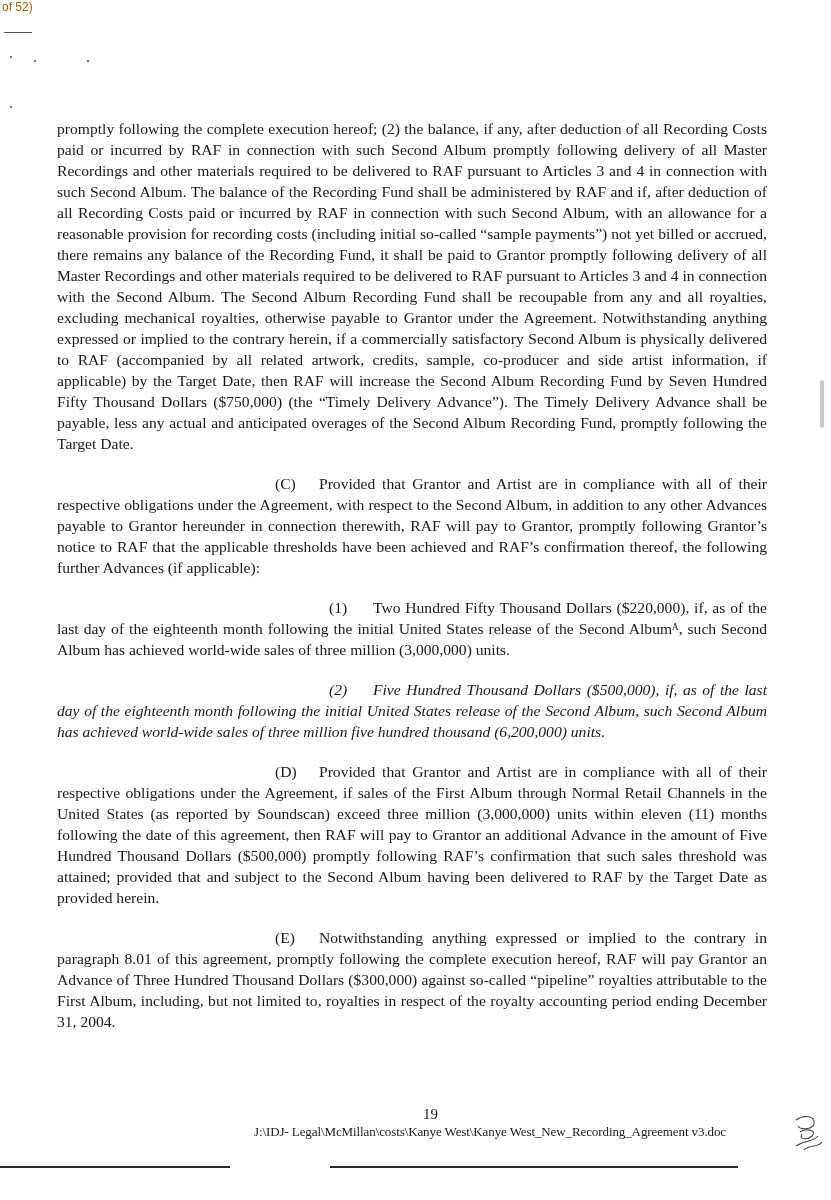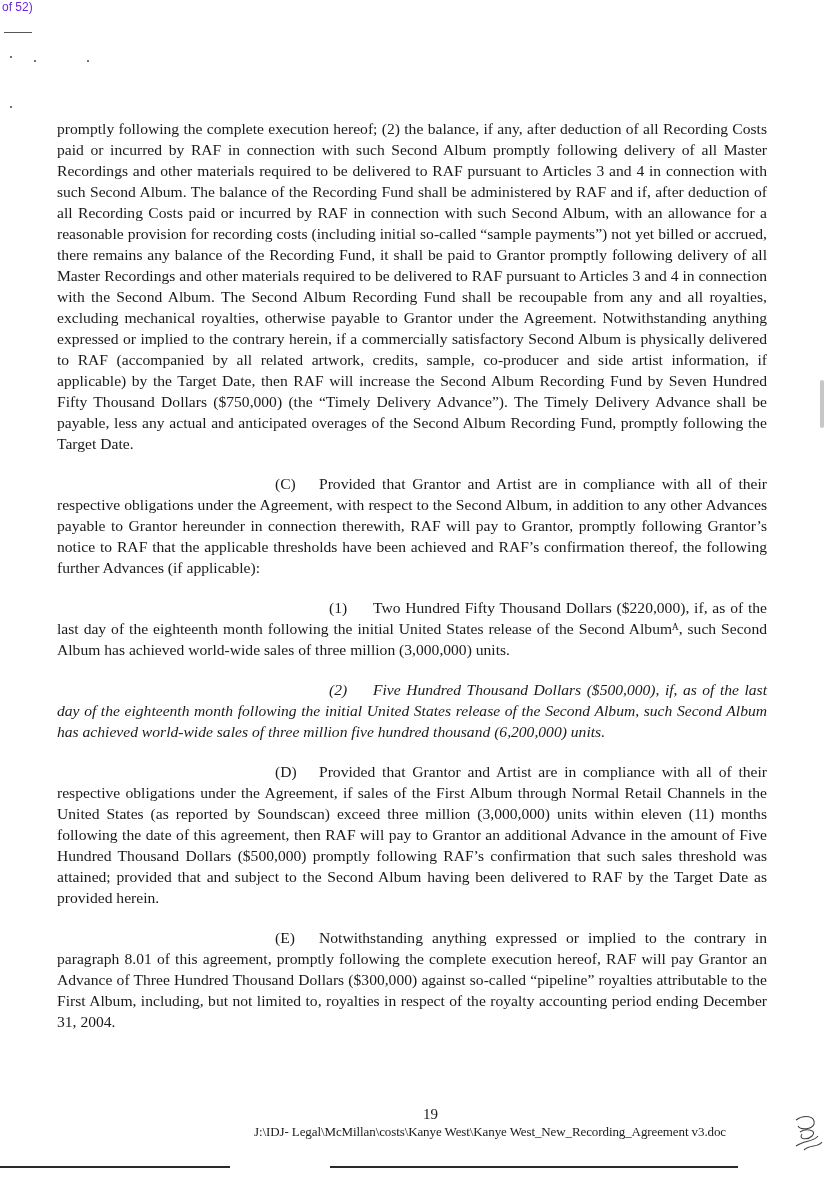--- a/index.html
+++ b/index.html
@@ -2,21 +2,21 @@
 <html><head>
 <meta charset="utf-8">
 <style>
   html, body { margin: 0; padding: 0; }
   body {
     width: 831px; height: 1200px; background: #ffffff; position: relative; overflow: hidden;
     font-family: "Liberation Serif", "DejaVu Serif", serif; color: #1a1a1a;
   }
   .page-ref {
     position: absolute; left: 2px; top: 0px; font-family: "Liberation Sans", sans-serif;
-    font-size: 12px; color: #6d28d9;
+    font-size: 12px; color: #a16207;
   }
   .top-rule { position: absolute; left: 4px; top: 32px; width: 28px; height: 1px; background: #555; }
   .speck { position: absolute; width: 2px; height: 2px; background: #444; border-radius: 1px; }
   .content {
     position: absolute; left: 57px; top: 118px; width: 710px;
     font-size: 15.6px; line-height: 21px; text-align: justify;
   }
   .content p { margin: 0; }
   .para-gap { margin-top: 19px !important; }
   .indent-c { text-indent: 218px; }

